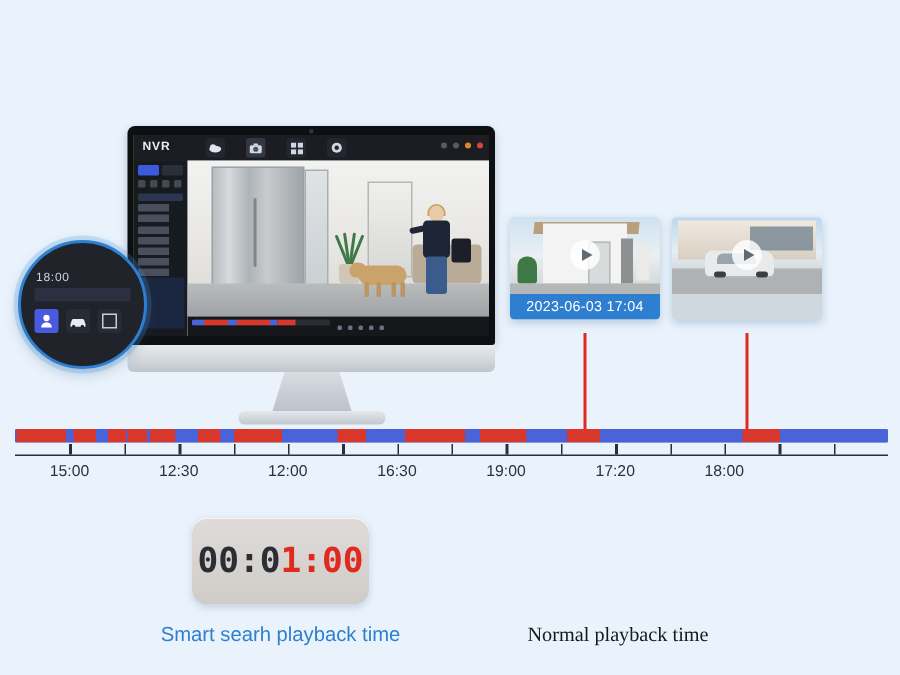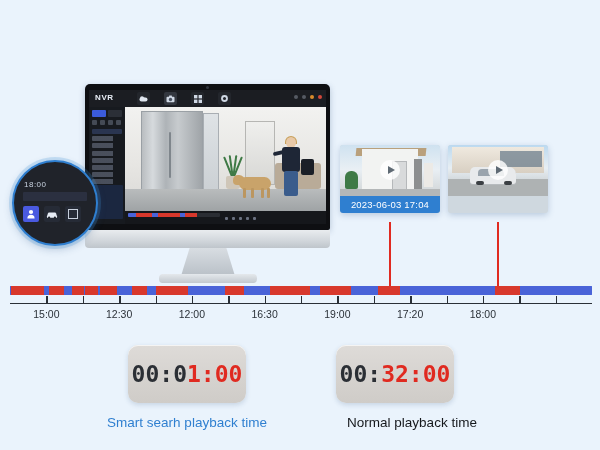--- a/index.html
+++ b/index.html
@@ -240,21 +240,21 @@
     font-family:"DejaVu Sans Mono", monospace;
     font-size:23px;font-weight:bold;letter-spacing:0px;
     display:flex;align-items:baseline;
   }
   .d-dark{color:#2b2f35;}
   .d-red{color:#e02a20;}
   .cap{
     position:absolute;width:260px;text-align:center;font-size:13.5px;white-space:nowrap;
   }
   .cap.c1{left:57px;top:415px;color:#2f7fd0;}
-  .cap.c2{left:282px;top:415px;color:#15181c;}
+  .cap.c2{left:282px;top:415px;color:#15181c;font-family:Liberation Serif, serif;}
 </style>
 </head>
 <body>
 
 <div id="root">
 
 
   <div class="monitor">
     <div class="screen-bezel">
       <div class="nvr">
@@ -528,21 +528,15 @@
   </div>
 
   <div class="clock k1">
     <div class="digits">
       <span class="d-dark">00:0</span>
         <span class="d-red">1:00</span>
     </div>
   </div>
   <div class="cap c1">Smart searh playback time</div>
 
-  <div class="clock k2">
-    <div class="digits">
-      <span class="d-dark">00:</span>
-        <span class="d-red">32:00</span>
-    </div>
-  </div>
   <div class="cap c2">Normal playback time</div>
 
 </div>
 
 </body></html>

